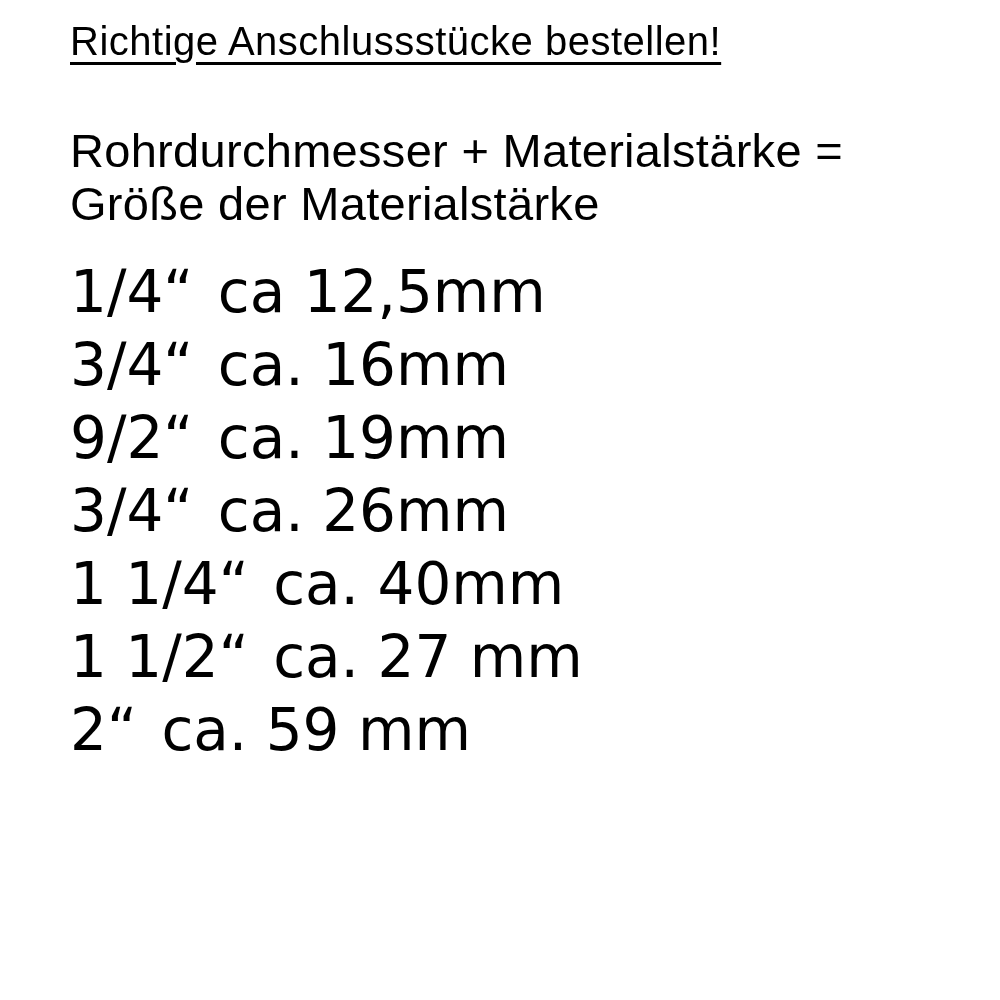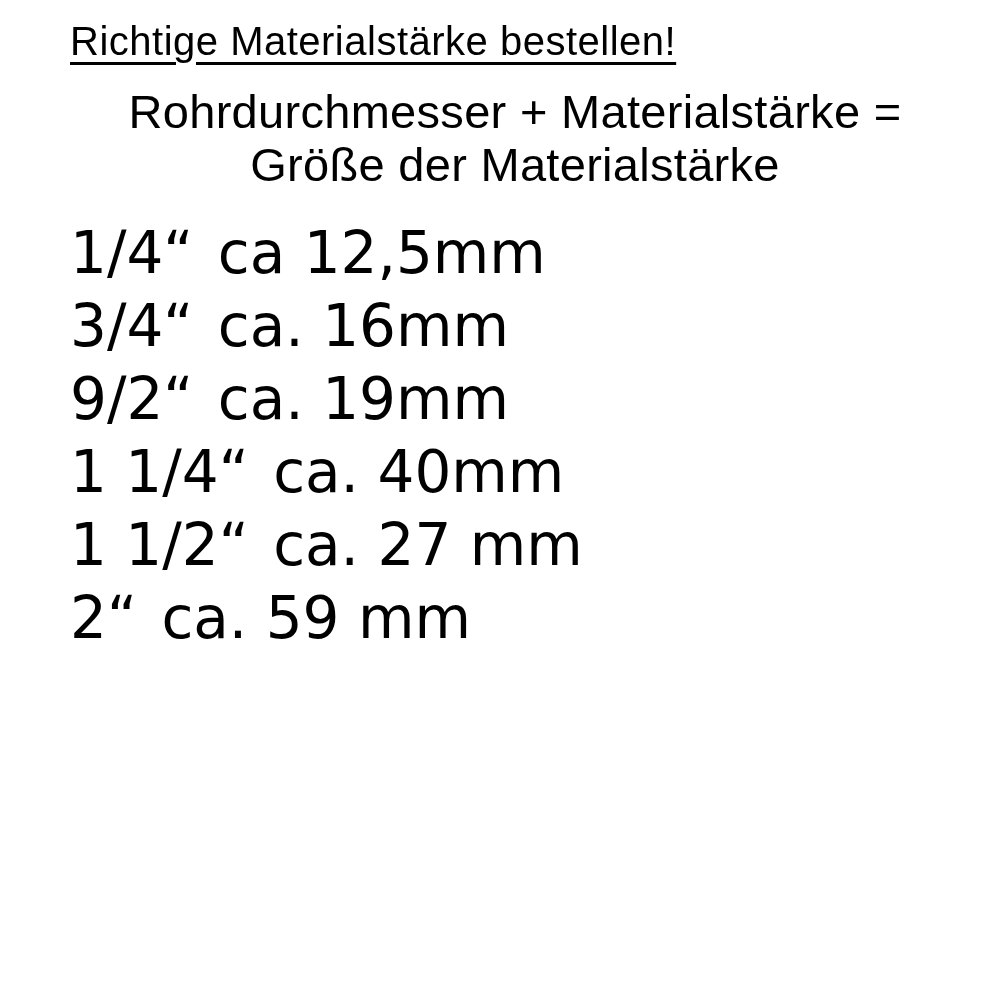--- a/index.html
+++ b/index.html
@@ -27,28 +27,27 @@
     line-height: 1.15;
     letter-spacing: 0.5px;
     color: #000000;
   }
   .title .underlined {
     text-decoration: underline;
     text-decoration-thickness: 3px;
     text-underline-offset: 7px;
   }
   .subtitle {
-    margin: 21px 0 0 0;
+    margin: 60px 0 0 0;
     font-family: "Liberation Sans", sans-serif;
     font-weight: 400;
     font-size: 47px;
     line-height: 1.13;
     letter-spacing: 0.3px;
     color: #000000;
-    text-align: center;
   }
   .size-list {
     margin: 26px 0 0 0;
     padding: 0;
     list-style: none;
     font-family: "DejaVu Sans", sans-serif;
     font-weight: 400;
     font-size: 58px;
     line-height: 73px;
     color: #000000;
@@ -60,21 +59,21 @@
     margin-right: 6px;
     text-align: center;
   }
 </style>
 </head>
 <body>
 
 <div class="page">
 
   <h1 class="title">
-    <span class="underlined">Richtige Materialstärke bestellen!</span>
+    <span class="underlined">Richtige Anschlussstücke bestellen!</span>
   </h1>
 
   <p class="subtitle">
     <span>Rohrdurchmesser + Materialstärke =</span><br>
     <span>Größe der Materialstärke</span>
   </p>
 
   <ul class="size-list">
     <li>
       <span class="size-inches">1/4“</span>
@@ -82,20 +81,24 @@
     </li>
     <li>
       <span class="size-inches">3/4“</span>
       <span class="size-mm">ca. 16mm</span>
     </li>
     <li>
       <span class="size-inches">9/2“</span>
       <span class="size-mm">ca. 19mm</span>
     </li>
     <li>
+      <span class="size-inches">3/4“</span>
+      <span class="size-mm">ca. 26mm</span>
+    </li>
+    <li>
       <span class="size-inches">1 1/4“</span>
       <span class="size-mm">ca. 40mm</span>
     </li>
     <li>
       <span class="size-inches">1 1/2“</span>
       <span class="size-mm">ca. 27 mm</span>
     </li>
     <li>
       <span class="size-inches">2“</span>
       <span class="size-mm">ca. 59 mm</span>

